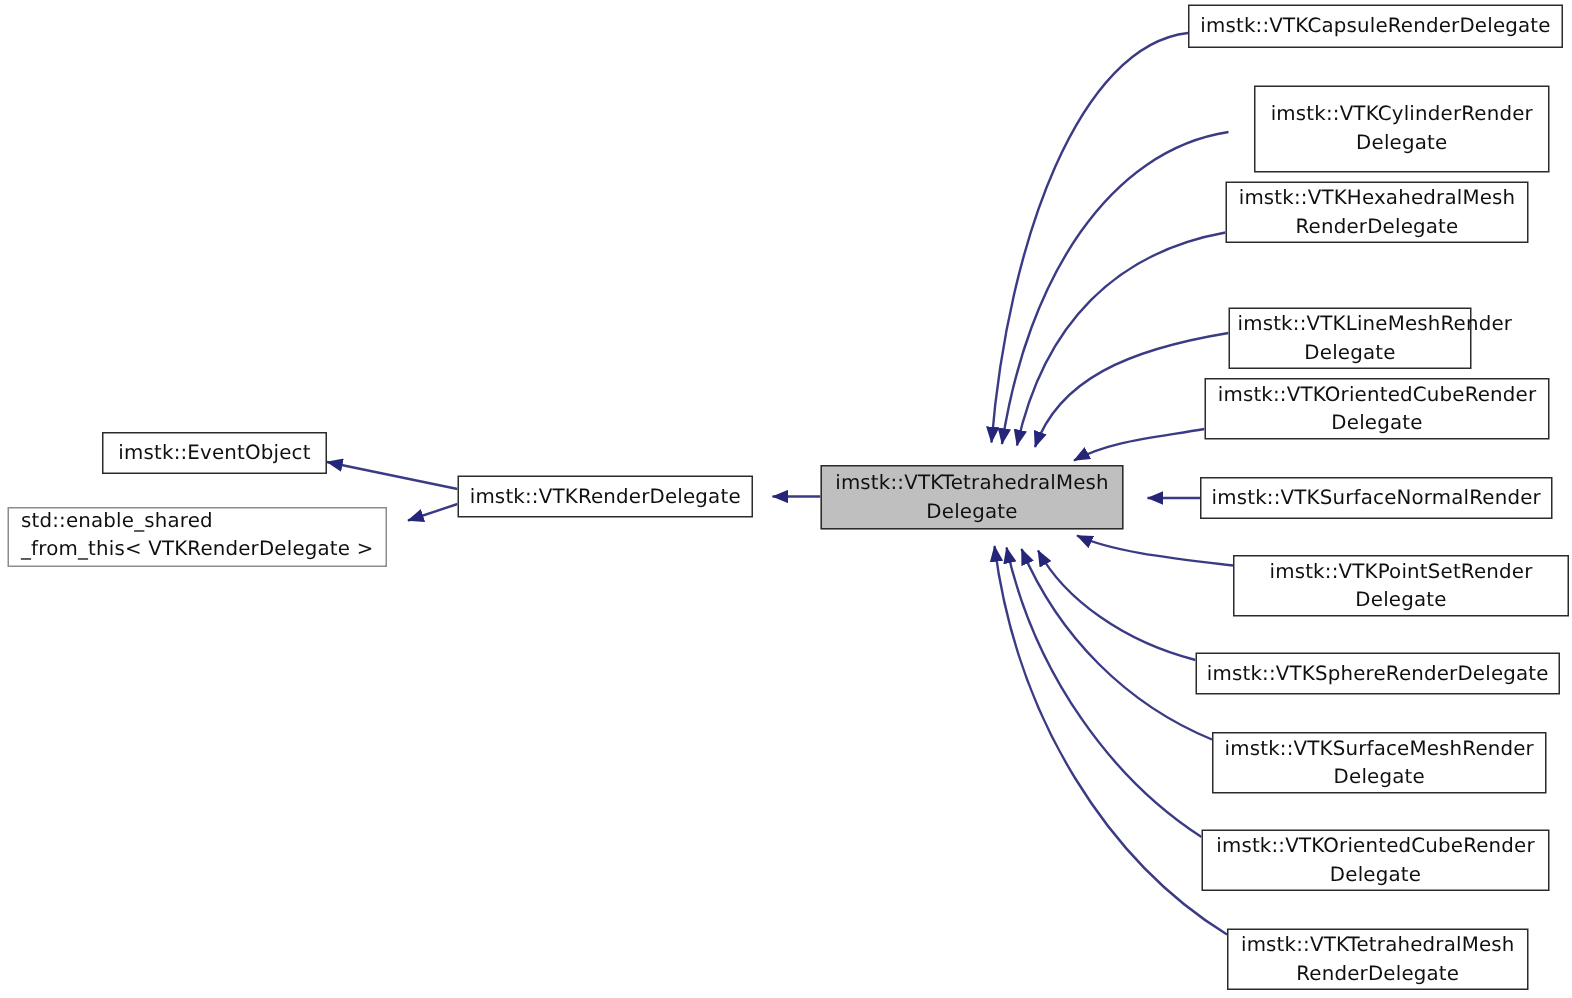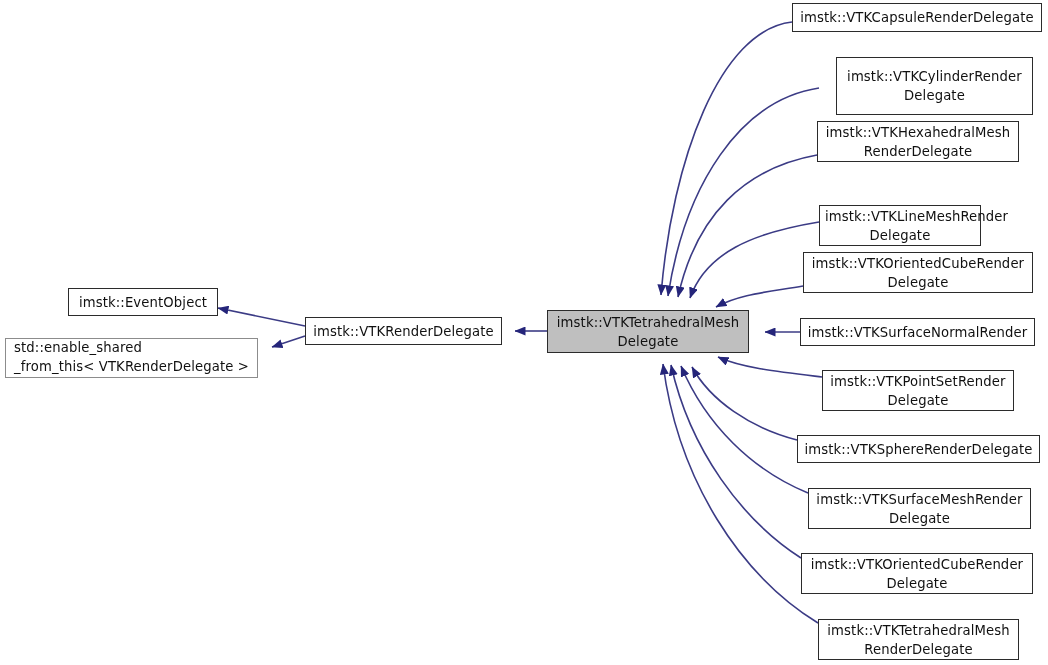--- a/index.html
+++ b/index.html
@@ -126,21 +126,21 @@
 
   <div class="node" style="left:803px; top:252px; width:230px; height:41px;">
     <span class="lbl">imstk::VTKOrientedCubeRender
 Delegate</span>
   </div>
 
   <div class="node" style="left:800px; top:318px; width:235px; height:28px;">
     <span class="lbl">imstk::VTKSurfaceNormalRender</span>
   </div>
 
-  <div class="node" style="left:822px; top:370px; width:192px; height:41px;align-items:center;">
+  <div class="node" style="left:822px; top:370px; width:224px; height:41px;align-items:center;">
     <span class="lbl">imstk::VTKPointSetRender
 Delegate</span>
   </div>
 
   <div class="node" style="left:797px; top:435px; width:243px; height:28px;">
     <span class="lbl">imstk::VTKSphereRenderDelegate</span>
   </div>
 
   <div class="node" style="left:808px; top:488px; width:223px; height:41px;">
     <span class="lbl">imstk::VTKSurfaceMeshRender

